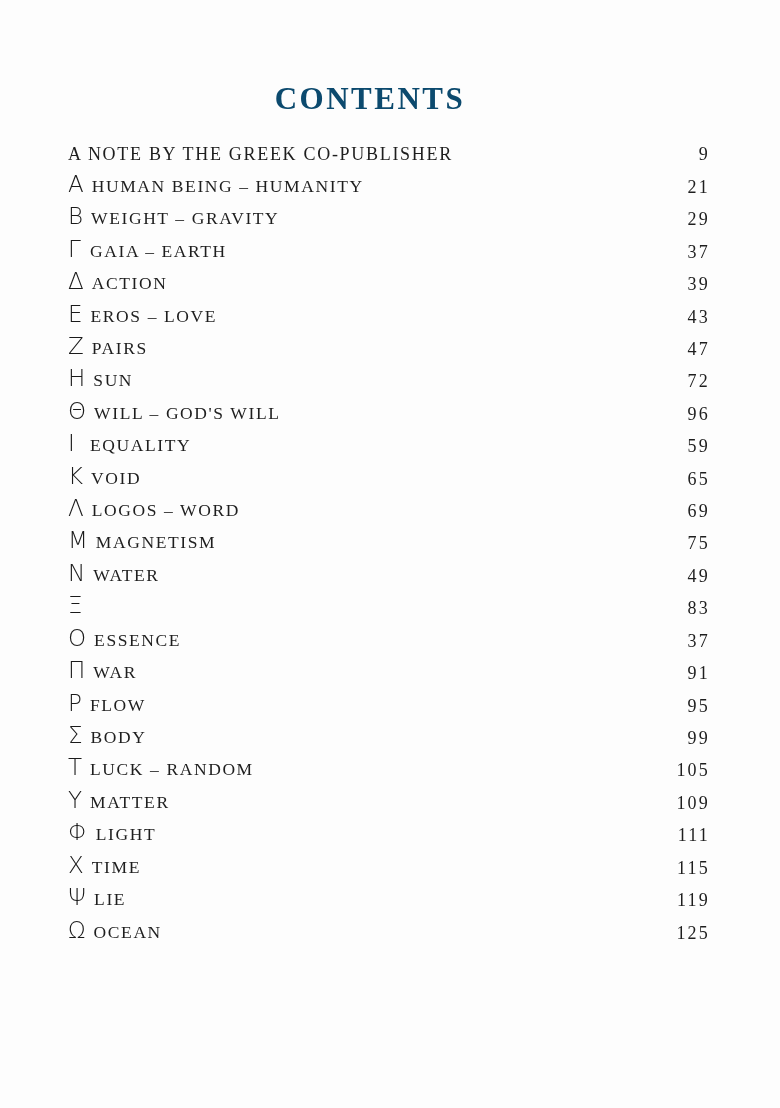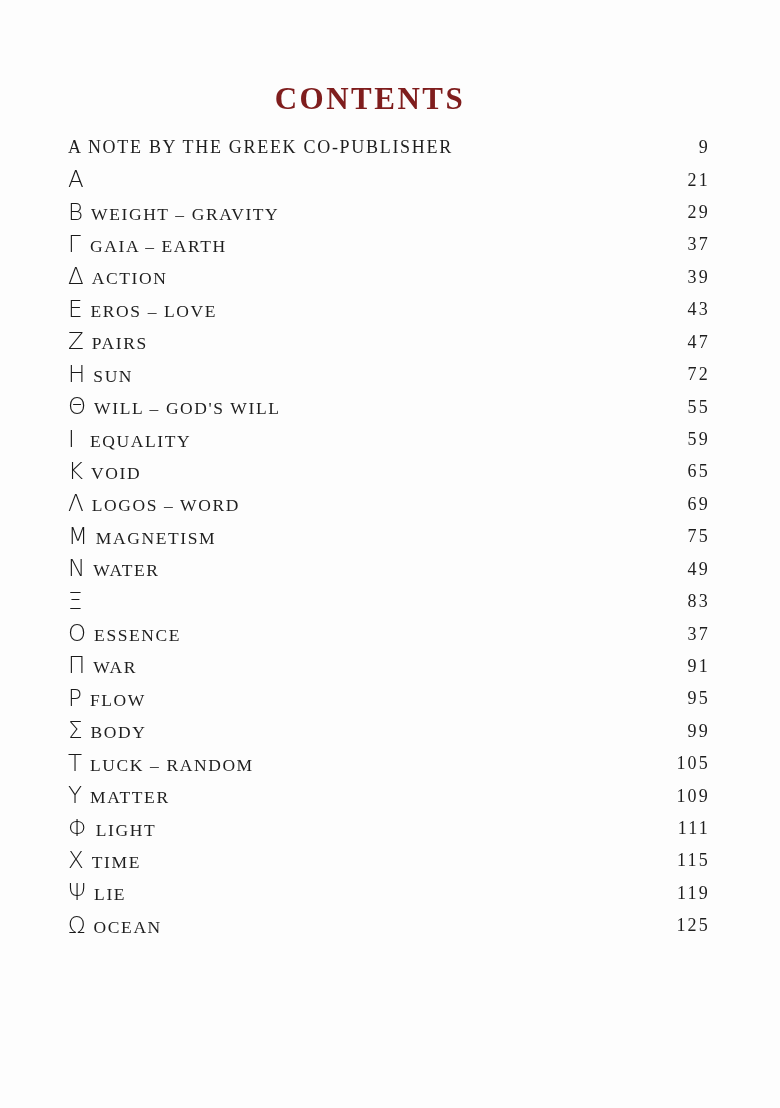--- a/index.html
+++ b/index.html
@@ -17,33 +17,33 @@
     }
     .title {
       position: absolute;
       top: 58px;
       left: 0;
       width: 740px;
       text-align: center;
       font-size: 31px;
       letter-spacing: 2.5px;
       line-height: 40px;
-      color: #7f1d1d;
+      color: #0c4a6e;
     }
     .toc {
       position: absolute;
       top: 131px;
       left: 68px;
       width: 640px;
     }
     .row {
       position: relative;
       height: 32.43px;
       display: flex;
-      align-items: center;
+      align-items: flex-end;
       justify-content: space-between;
     }
     .entry {
       display: flex;
       align-items: baseline;
       white-space: nowrap;
     }
     .letter {
       font-family: "DejaVu Sans", sans-serif;
       font-size: 23px;
@@ -81,20 +81,21 @@
 <div class="toc">
   <div class="row">
     <div class="entry">
         <span class="label plain">A NOTE BY THE GREEK CO-PUBLISHER</span>
       </div>
     <span class="page">9</span>
   </div>
   <div class="row">
     <div class="entry">
         <span class="letter">Α</span>
+        <span class="label">HUMAN BEING – HUMANITY</span>
       </div>
     <span class="page">21</span>
   </div>
   <div class="row">
     <div class="entry">
         <span class="letter">Β</span>
         <span class="label">WEIGHT – GRAVITY</span>
       </div>
     <span class="page">29</span>
   </div>
@@ -131,21 +132,21 @@
         <span class="letter">Η</span>
         <span class="label">SUN</span>
       </div>
     <span class="page">72</span>
   </div>
   <div class="row">
     <div class="entry">
         <span class="letter">Θ</span>
         <span class="label">WILL – GOD'S WILL</span>
       </div>
-    <span class="page">55</span>
+    <span class="page">96</span>
   </div>
   <div class="row">
     <div class="entry">
         <span class="letter">Ι</span>
         <span class="label">EQUALITY</span>
       </div>
     <span class="page">59</span>
   </div>
   <div class="row">
     <div class="entry">

